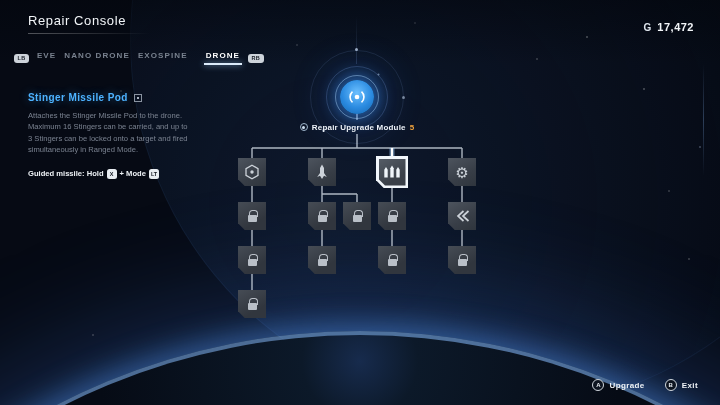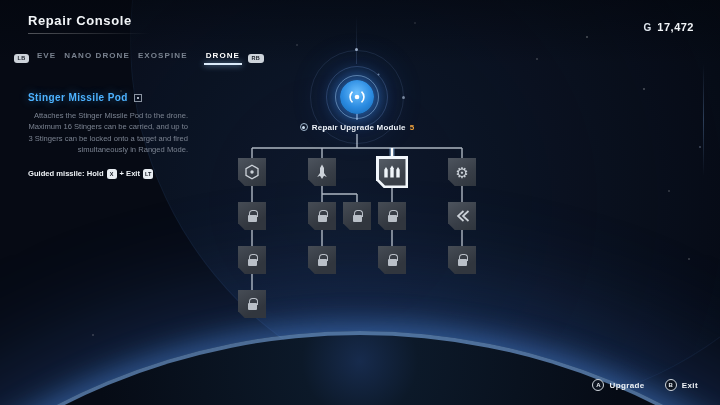--- a/index.html
+++ b/index.html
@@ -36,39 +36,39 @@
   .hud-line {
     position:absolute; right:16px; top:64px; width:1px; height:112px;
     background: linear-gradient(rgba(140,190,255,0), rgba(140,190,255,0.28), rgba(140,190,255,0));
   }
   .top-shade {
     position:absolute; inset:0; pointer-events:none;
     background: linear-gradient(180deg, rgba(2,5,11,0.45), rgba(2,5,11,0) 16%);
   }
 
   
-  .page-title { position:absolute; left:28px; top:13px; font-size:13px; font-weight:bold; letter-spacing:0.6px; color:#f2f5f8; }
+  .page-title { position:absolute; left:28px; top:13px; font-size:13px; font-weight:normal; letter-spacing:0.6px; color:#f2f5f8; }
   .title-rule { position:absolute; left:28px; top:33px; width:122px; height:1px;
     background: linear-gradient(90deg, rgba(255,255,255,0.30), rgba(255,255,255,0)); }
   .currency { position:absolute; right:26px; top:21px; display:flex; align-items:center; gap:6px; }
   .currency .sym { font-size:10px; font-weight:bold; color:#dfe6ee; }
   .currency .amount { font-size:11px; font-weight:bold; color:#f3f6f9; letter-spacing:0.5px; }
 
   
   .tabs { position:absolute; left:14px; top:51px; display:flex; align-items:center; gap:8px; }
   .bumper { background:#cdd3da; color:#161b23; font-size:5.5px; font-weight:bold;
     padding:1.5px 3.5px; border-radius:3px; letter-spacing:0.3px; cursor:pointer; }
   .tab { font-size:8px; font-weight:bold; letter-spacing:1.1px; color:#79828f;
     position:relative; padding-bottom:5px; cursor:pointer; }
   .tab.active { color:#ffffff;margin-left:10px; }
   .tab.active::after { content:""; position:absolute; left:-2px; right:-2px; bottom:0; height:2px;
     background:#dcebfa; box-shadow:0 0 6px rgba(160,210,255,0.85); }
 
   
-  .info { position:absolute; left:28px; top:92px; width:160px;text-align:right; }
+  .info { position:absolute; left:28px; top:92px; width:160px; }
   .info-title-row { display:flex; align-items:center; }
   .info h2 { font-size:10px; font-weight:bold; letter-spacing:0.4px; color:#4db2ff;
     text-shadow:0 0 10px rgba(77,178,255,0.45); }
   .slot-icon { width:8px; height:8px; border:1px solid #8a93a0; margin-left:6px; position:relative; flex:none; }
   .slot-icon::after { content:""; position:absolute; left:2px; top:2px; width:2.5px; height:2.5px; background:#aab3bf; }
   .info p { margin-top:7px; font-size:7.6px; line-height:1.5; color:#7b8391; }
   .hints { margin-top:13px; }
   .hint { display:flex; align-items:center; gap:3px; margin-bottom:6px;
     font-size:7.6px; font-weight:bold; color:#edf1f5; }
   .chip { min-width:10px; height:10px; padding:0 2px; border-radius:2.5px; background:#e8edf2;
@@ -159,21 +159,21 @@
   <section class="info">
     <div class="info-title-row">
       <h2>Stinger Missile Pod</h2>
       <span class="slot-icon"></span>
     </div>
     <p>Attaches the Stinger Missile Pod to the drone. Maximum 16 Stingers can be carried, and up to 3 Stingers can be locked onto a target and fired simultaneously in Ranged Mode.</p>
     <div class="hints">
       <div class="hint">
         <span>Guided missile: Hold</span>
         <span class="chip">X</span>
-        <span>+ Exit</span>
+        <span>+ Mode</span>
         <span class="chip">LT</span>
       </div>
     </div>
   </section>
 
   <div>
 
     <svg class="wires" width="720" height="405" viewBox="0 0 720 405">
       <g stroke="#dbe3ec" stroke-opacity="0.78" stroke-width="1.4" fill="none">
         <path d="M357 113 V120"></path>

